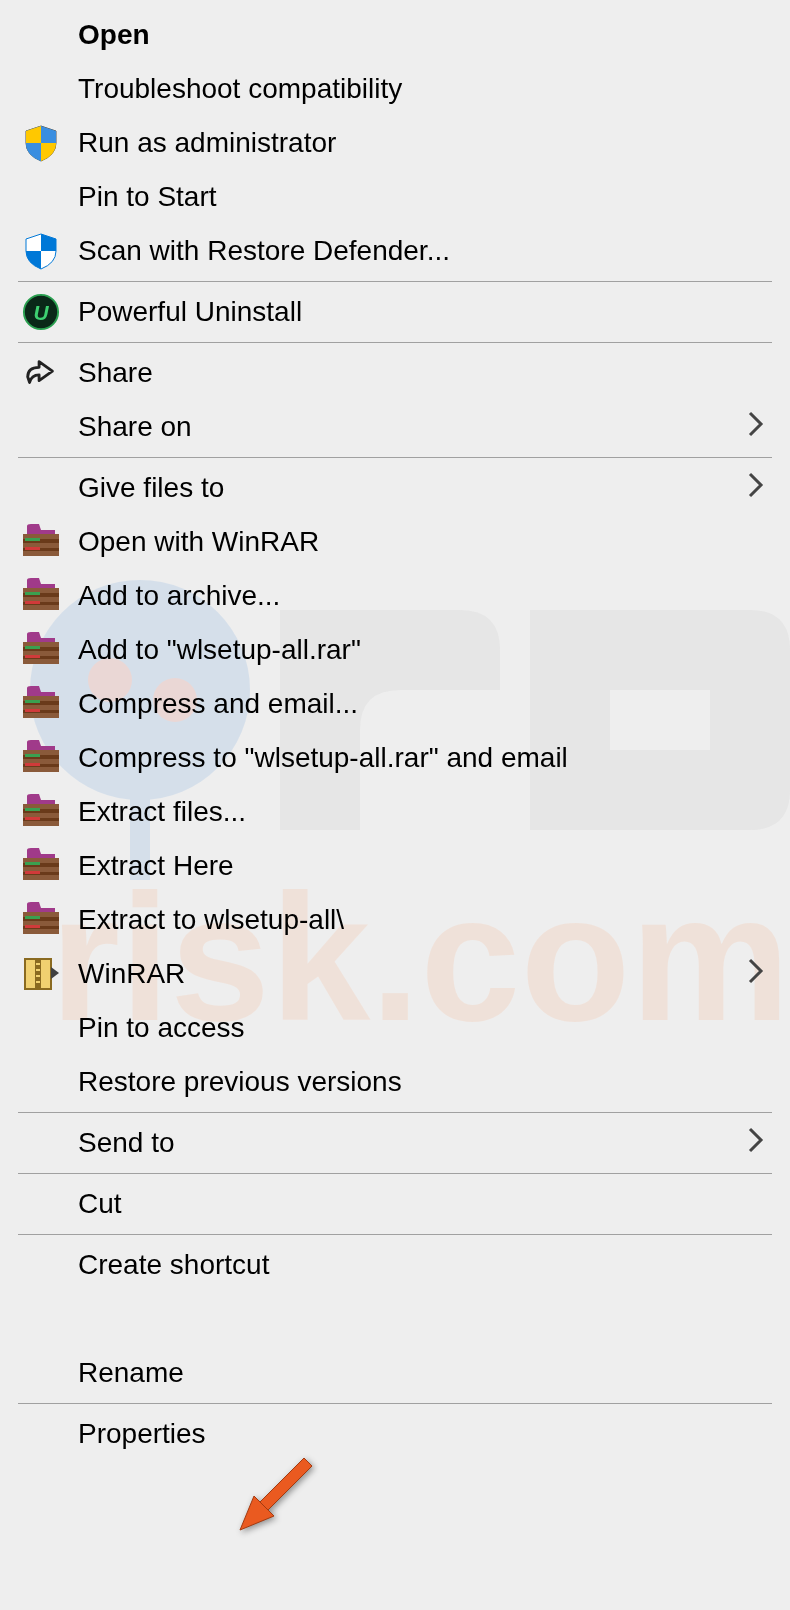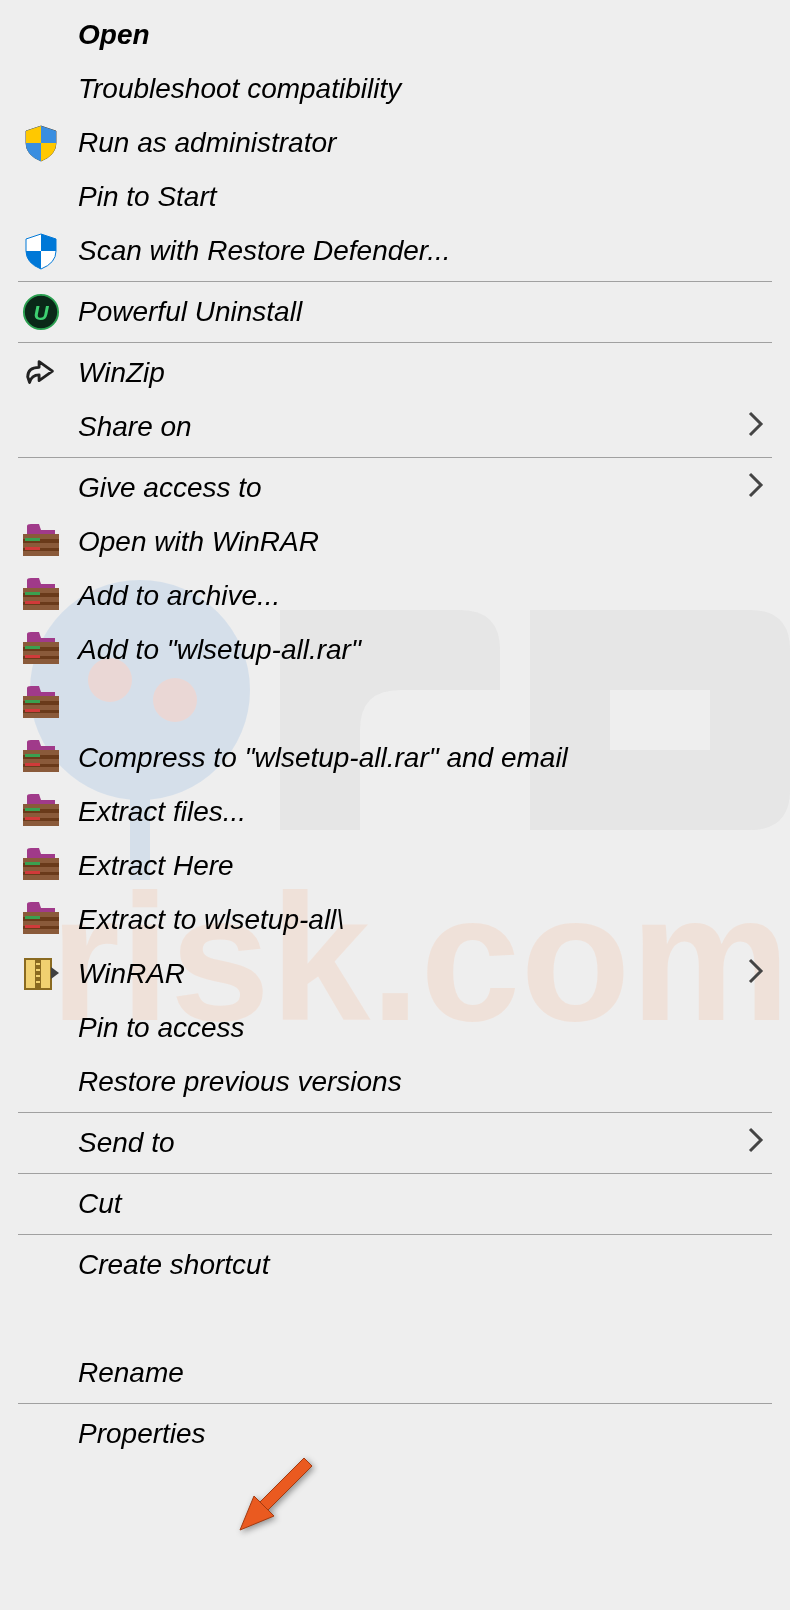--- a/index.html
+++ b/index.html
@@ -34,21 +34,20 @@
       align-items: center;
       justify-content: center;
       flex-shrink: 0;
     }
     .menu-item .label {
       flex: 1;
       padding-left: 14px;
       white-space: nowrap;
       overflow: hidden;
       text-overflow: ellipsis;
-      font-style: italic;
     }
     .menu-item.bold .label {
       font-weight: 600;
     }
     .menu-item .submenu-arrow {
       flex-shrink: 0;
       margin-right: 6px;
     }
     .separator {
       height: 1px;
@@ -152,38 +151,38 @@
   </div>
 
   <div class="separator"></div>
 
   <div class="menu-item">
     <span class="icon-slot">
       <svg width="38" height="38" viewBox="0 0 40 40">
         <path d="M6 24 Q6 14 18 14 L18 8 L32 18 L18 28 L18 22 Q10 22 8 30 Z" fill="none" stroke="#222" stroke-width="3" stroke-linejoin="round" stroke-linecap="round"></path>
       </svg>
     </span>
-    <span class="label">WinZip</span>
+    <span class="label">Share</span>
   </div>
 
   <div class="menu-item">
     <span class="icon-slot"></span>
     <span class="label">Share on</span>
     <span class="submenu-arrow">
       <svg width="20" height="30" viewBox="0 0 20 30">
           <path d="M4 4 L15 15 L4 26" fill="none" stroke="#444" stroke-width="3"></path>
         </svg>
     </span>
   </div>
 
   <div class="separator"></div>
 
   <div class="menu-item">
     <span class="icon-slot"></span>
-    <span class="label">Give access to</span>
+    <span class="label">Give files to</span>
     <span class="submenu-arrow">
       <svg width="20" height="30" viewBox="0 0 20 30">
           <path d="M4 4 L15 15 L4 26" fill="none" stroke="#444" stroke-width="3"></path>
         </svg>
     </span>
   </div>
 
   <div class="menu-item">
     <span class="icon-slot">
       <svg width="40" height="36" viewBox="0 0 40 36">
@@ -234,20 +233,21 @@
       <svg width="40" height="36" viewBox="0 0 40 36">
         <rect x="2" y="10" width="36" height="22" fill="#6a3a1a"></rect>
         <rect x="2" y="10" width="36" height="5" fill="#8a5a3a"></rect>
         <rect x="2" y="19" width="36" height="5" fill="#8a5a3a"></rect>
         <rect x="2" y="27" width="36" height="5" fill="#8a5a3a"></rect>
         <path d="M6 10 L6 2 Q6 0 10 0 L18 0 L20 6 L34 6 L34 10 Z" fill="#a03a8a"></path>
         <rect x="4" y="14" width="15" height="3" fill="#3aa050"></rect>
         <rect x="4" y="23" width="15" height="3" fill="#d03a3a"></rect>
       </svg>
     </span>
+    <span class="label">Compress and email...</span>
   </div>
 
   <div class="menu-item">
     <span class="icon-slot">
       <svg width="40" height="36" viewBox="0 0 40 36">
         <rect x="2" y="10" width="36" height="22" fill="#6a3a1a"></rect>
         <rect x="2" y="10" width="36" height="5" fill="#8a5a3a"></rect>
         <rect x="2" y="19" width="36" height="5" fill="#8a5a3a"></rect>
         <rect x="2" y="27" width="36" height="5" fill="#8a5a3a"></rect>
         <path d="M6 10 L6 2 Q6 0 10 0 L18 0 L20 6 L34 6 L34 10 Z" fill="#a03a8a"></path>

